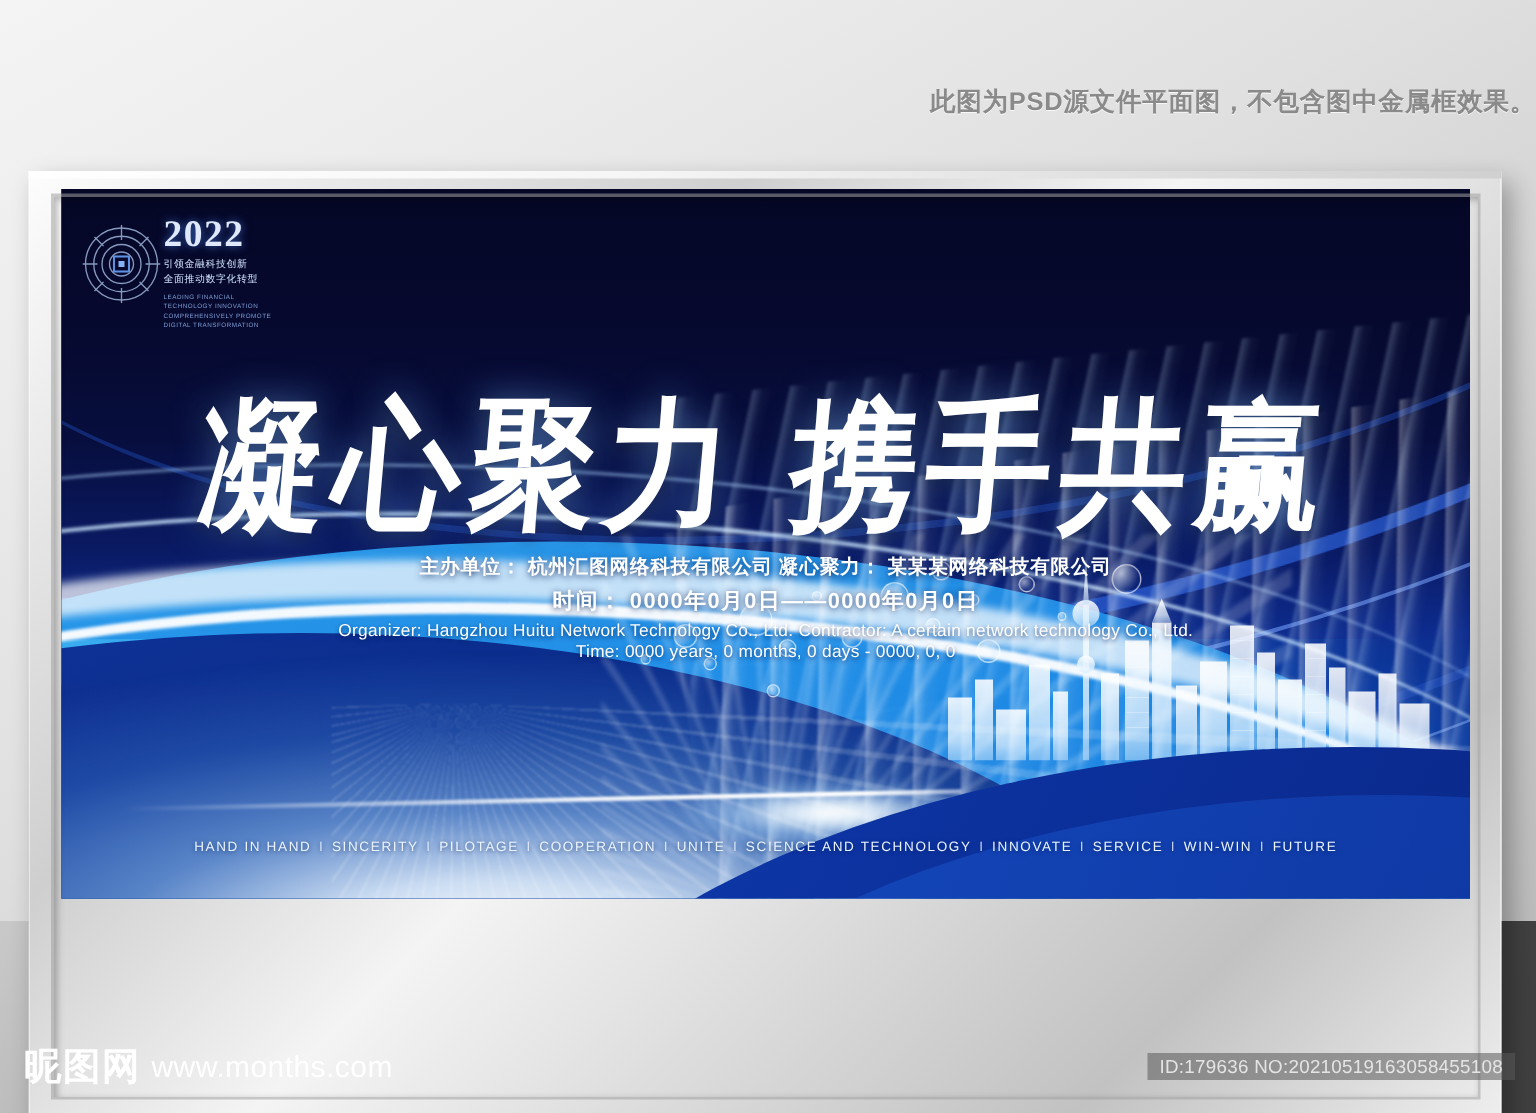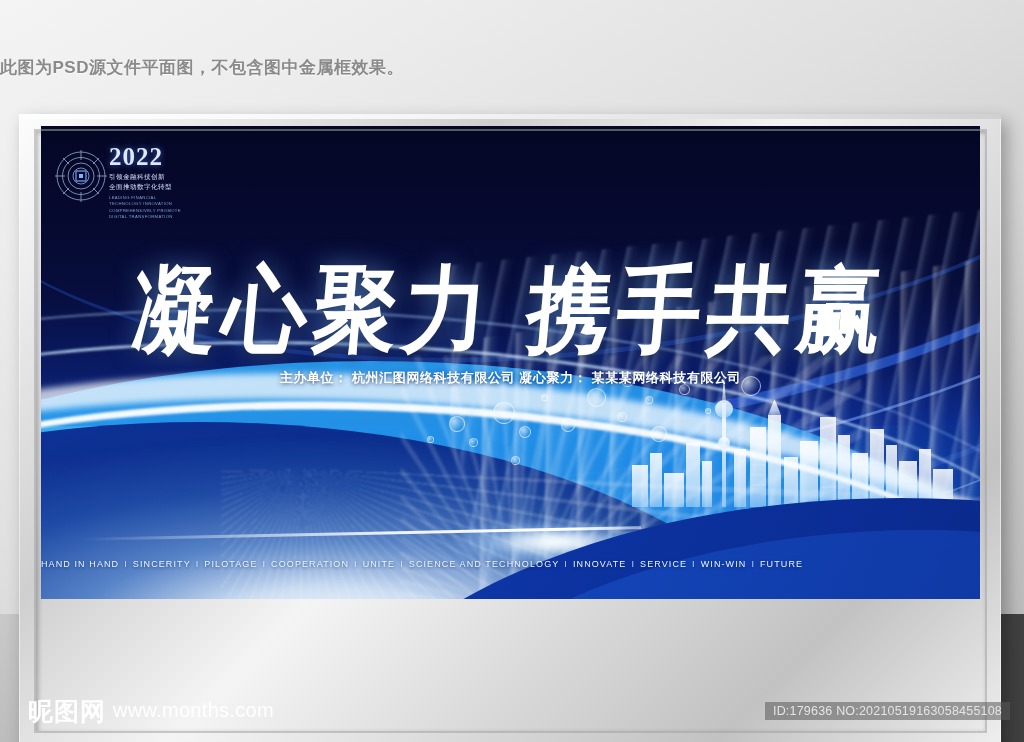--- a/index.html
+++ b/index.html
@@ -25,21 +25,21 @@
     content:""; position:absolute; left:0; top:0; width:430px; height:128px;
     background:linear-gradient(115deg,#c9c9c9 0%,#b8b8b8 18%,#a3a3a3 36%,#8e8e8e 55%,#7c7c7c 72%,#6d6d6d 88%,#636363 100%);
   }
   .bg-bottom-dark::after{
     content:""; position:absolute; left:380px; top:0; width:200px; height:128px;
     background:linear-gradient(100deg,rgba(99,99,99,1) 0%,rgba(80,80,80,0.85) 45%,rgba(64,64,64,0) 100%);
   }
 
   
   .caption{
-    position:absolute; left:0; top:56px; width:1024px; text-align:left;
+    position:absolute; left:0; top:56px; width:1024px; text-align:right;
     font-size:17px; font-weight:bold; color:#8a8a8a;
     letter-spacing:.5px; text-shadow:0 1px 0 rgba(255,255,255,.75);
     z-index:5;
   }
 
   
   .frame{
     position:absolute; left:19px; top:114px; width:982px; height:635px;
     background:linear-gradient(135deg,#fdfdfd 0%,#e7e7e7 14%,#cfcfcf 30%,#f4f4f4 48%,#dcdcdc 64%,#c2c2c2 82%,#efefef 100%);
     padding:12px 21px 23px 22px;
@@ -224,28 +224,28 @@
 
   
   .info{ position:absolute; left:0; top:243px; width:100%; text-align:center; z-index:3; color:#fff; }
   .info-cn1{ font-size:13px; font-weight:bold; letter-spacing:.6px; text-shadow:0 1px 4px rgba(0,30,90,.8); }
   .info-cn2{ font-size:14.5px; font-weight:bold; letter-spacing:1px; margin-top:4px; text-shadow:0 1px 4px rgba(0,30,90,.8); }
   .info-en1{ font-size:11.5px; margin-top:5px; letter-spacing:.2px; text-shadow:0 1px 3px rgba(0,30,90,.7); }
   .info-en2{ font-size:11.5px; margin-top:2px; letter-spacing:.2px; text-shadow:0 1px 3px rgba(0,30,90,.7); }
 
   
   .keywords{
-    position:absolute; left:0; bottom:30px; width:100%; text-align:left;
+    position:absolute; left:0; bottom:30px; width:100%; text-align:center;
     font-size:9px; color:#eaf4ff; letter-spacing:1.1px; z-index:3;
     text-shadow:0 1px 3px rgba(0,30,90,.6);
   }
   .keywords .sep{ opacity:.8; margin:0 5px; }
 
   
-  .footer-logo{ position:absolute; left:28px; bottom:18px; display:flex; align-items:flex-start; gap:7px; z-index:6;}
+  .footer-logo{ position:absolute; left:16px; bottom:18px; display:flex; align-items:flex-end; gap:7px; z-index:6;}
   .footer-cn{
     font-family:"Liberation Serif", serif; font-size:25px; font-weight:bold; color:#fff;
     letter-spacing:1px; line-height:1;
   }
   .footer-url{ font-size:20px; color:#fff; letter-spacing:.3px; line-height:1.15; }
   .footer-id{
     position:absolute; right:14px; bottom:22px; z-index:6;
     font-size:12.5px; color:#e4e4e4; letter-spacing:.2px;
     background:rgba(90,90,90,.55); padding:2px 8px;margin-left:36px;
   }
@@ -385,20 +385,23 @@
           </div>
         </div>
       </div>
 
       <div class="title">
         <span>凝心聚力</span><span class="gap"></span><span>携手共赢</span>
       </div>
 
       <div class="info">
         <div class="info-cn1">主办单位：  杭州汇图网络科技有限公司   凝心聚力：  某某某网络科技有限公司</div>
+        <div class="info-cn2">时间：  0000年0月0日——0000年0月0日</div>
+        <div class="info-en1">Organizer: Hangzhou Huitu Network Technology Co., Ltd. Contractor: A certain network technology Co., Ltd.</div>
+        <div class="info-en2">Time: 0000 years, 0 months, 0 days - 0000, 0, 0</div>
       </div>
 
       <div class="keywords" id="kw"><span>HAND IN HAND</span><span class="sep">I</span><span>SINCERITY</span><span class="sep">I</span><span>PILOTAGE</span><span class="sep">I</span><span>COOPERATION</span><span class="sep">I</span><span>UNITE</span><span class="sep">I</span><span>SCIENCE AND TECHNOLOGY</span><span class="sep">I</span><span>INNOVATE</span><span class="sep">I</span><span>SERVICE</span><span class="sep">I</span><span>WIN-WIN</span><span class="sep">I</span><span>FUTURE</span></div>
 
     </div>
   </div>
 
   <div class="footer-logo">
     <span class="footer-cn">昵图网</span>
     <span class="footer-url">www.months.com</span>

